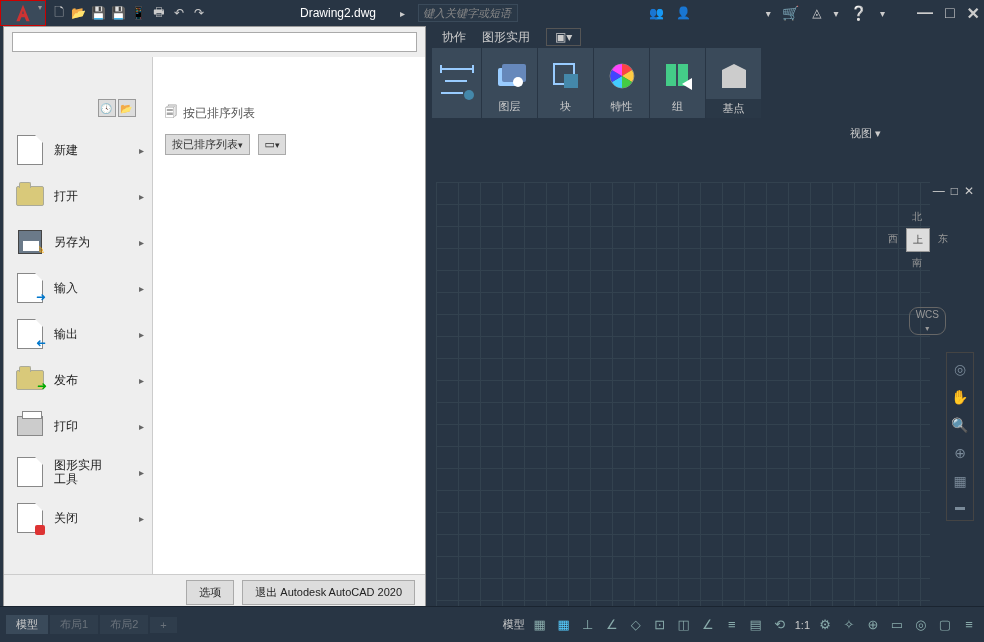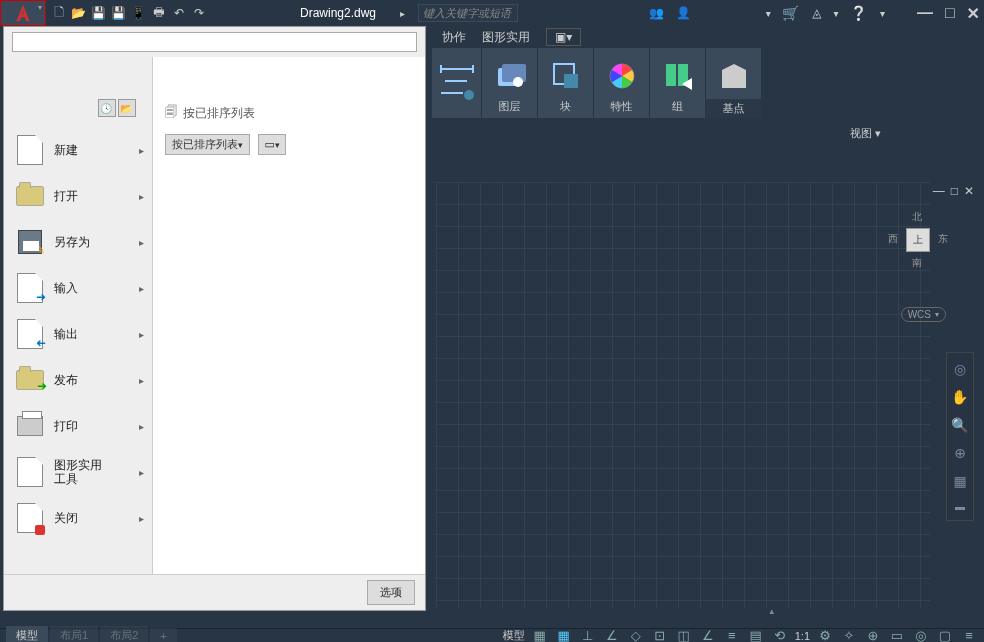--- a/index.html
+++ b/index.html
@@ -67,26 +67,26 @@
   background-image:
     linear-gradient(#33424f 1px, transparent 1px),
     linear-gradient(90deg, #33424f 1px, transparent 1px);
   background-size: 22px 22px;
 }
 .doc-winctrl { position: absolute; right: 6px; top: 42px; display: flex; gap: 6px; color: #ccc; font-size: 12px; }
 .viewcube { position: absolute; right: 32px; top: 68px; width: 60px; height: 60px; }
 .vc-center { position: absolute; left: 18px; top: 18px; width: 24px; height: 24px; background: #ddd; border: 1px solid #999; display: flex; align-items: center; justify-content: center; font-size: 10px; color: #444; }
 .vc-dir { position: absolute; color: #999; font-size: 10px; }
 .vc-n { left: 24px; top: 0; } .vc-s { left: 24px; bottom: 0; } .vc-w { left: 0; top: 22px; } .vc-e { right: 0; top: 22px; }
-.wcs { position: absolute; right: 34px; top: 165px; border: 1px solid #666; padding: 1px 6px; color: #999; font-size: 10px; border-radius: 9px; display: flex; align-items: center; gap: 4px; }
+.wcs { position: absolute; right: 34px; top: 165px; border: 1px solid #666; padding: 1px 6px; color: #999; font-size: 10px; border-radius: 9px; display: flex; align-items: center; gap: 4px; flex-direction: column; }
 .navbar { position: absolute; right: 6px; top: 210px; width: 28px; background: rgba(40,53,68,.8); border: 1px solid #444; display: flex; flex-direction: column; align-items: center; gap: 12px; padding: 8px 0; }
 .navbar span { color: #7a8a99; font-size: 14px; }
 
 
-.statusbar { position: absolute; left: 0; right: 0; bottom: 0; height: 14px; background: #283544; display: flex; align-items: center; padding: 0 6px; gap: 4px; border-top: 1px solid #1a2430; }
+.statusbar { position: absolute; left: 0; right: 0; bottom: 0; height: 36px; background: #283544; display: flex; align-items: center; padding: 0 6px; gap: 4px; border-top: 1px solid #1a2430; }
 .status-left { display: flex; gap: 2px; align-items: center; }
 .tab-btn { background: #3a4a5a; color: #ccc; font-size: 11px; padding: 2px 10px; }
 .tab-btn.dim { opacity: .4; text-align: center; }
 .status-right { margin-left: auto; display: flex; gap: 6px; align-items: center; }
 .status-right .sicon { color: #8aa; font-size: 13px; width: 18px; text-align: center; }
 .status-right .stext { color: #ccc; font-size: 11px; }
 
 
 .ficon-page { width:26px; height:30px; background:#fff; border:1px solid #888; position:relative; }
 .ficon-page::before { content:""; position:absolute; right:-1px; top:-1px; border-style:solid; border-width:0 8px 8px 0; border-color:transparent #eee transparent transparent;}
@@ -339,20 +339,21 @@
           </div>
         <div class="sort-btn">
             <span>▭</span>
             <span style="font-size:9px;">▾</span>
           </div>
       </div>
     </div>
   </div>
   <div class="appmenu-footer">
     <button>选项</button>
+    <button>退出 Autodesk AutoCAD 2020</button>
   </div>
 </div>
 
 <div class="statusbar">
   <div class="status-left">
     <span class="tab-btn">模型</span>
     <span class="tab-btn dim">布局1</span>
     <span class="tab-btn dim">布局2</span>
     <span class="tab-btn dim">+</span>
   </div>

